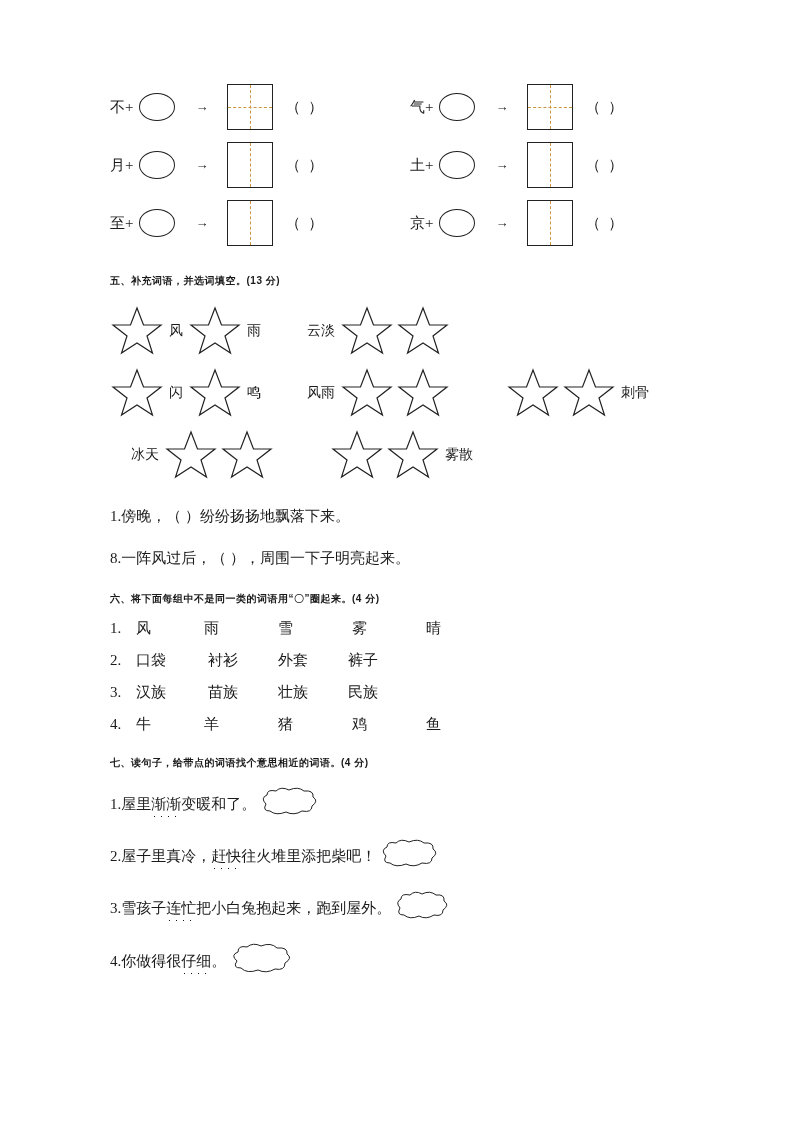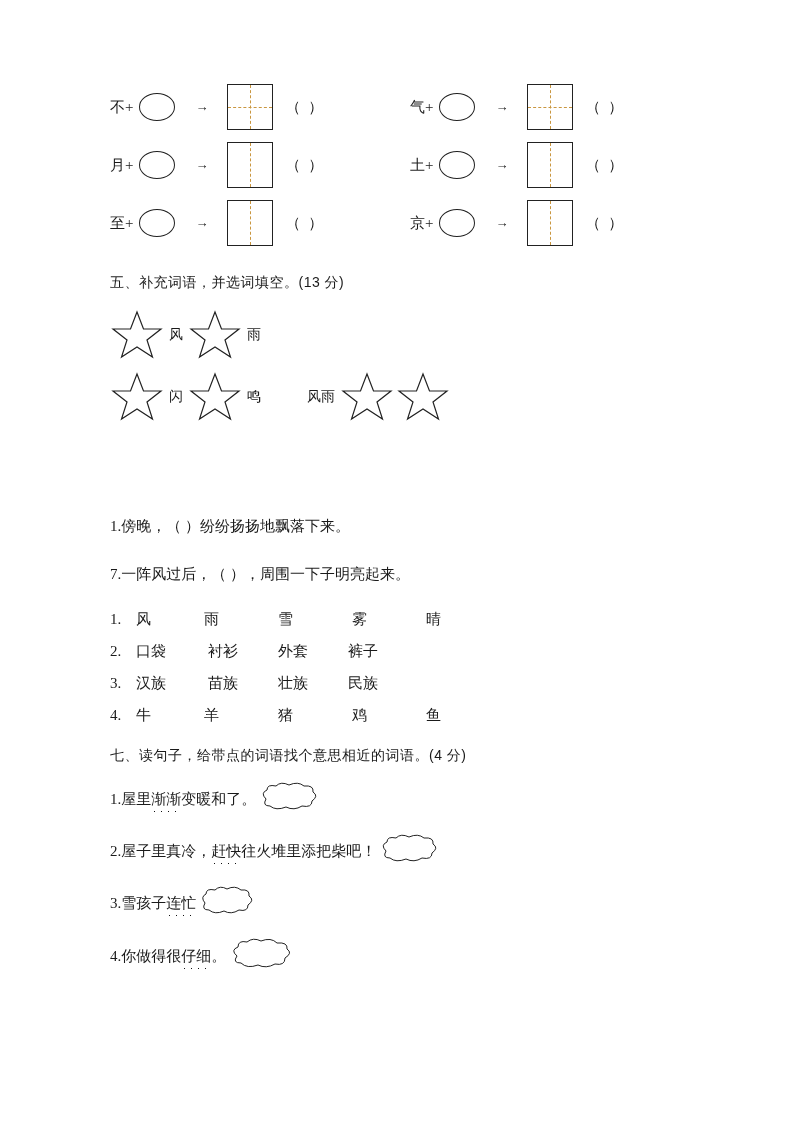--- a/index.html
+++ b/index.html
@@ -90,22 +90,22 @@
   .paren {
     font-size: 15px;
     letter-spacing: 2px;
     white-space: nowrap;
     padding-left: 6px;
   }
 
   
   .heading {
     font-family: "Liberation Sans", sans-serif;
-    font-weight: normal;
-    font-size: 14px;
+    font-weight: bold;
+    font-size: 10px;
     margin: 22px 0 12px 0;
     letter-spacing: 0.5px;
   }
 
   
   .stars-block { margin-top: 6px; }
   .star-row {
     display: flex;
     align-items: center;
     height: 62px;
@@ -127,21 +127,21 @@
     position: relative;
     flex: none;
   }
   .star svg { display: block; }
   .spacer-sm { width: 18px; }
   .spacer-md { width: 40px; }
   .spacer-lg { width: 56px; }
 
   .fill-line {
     font-size: 15px;
-    margin: 24px 0;
+    margin: 18px 0;
     line-height: 1.6;
   }
 
   
   .wordgroup {
     font-size: 15px;
     margin: 13px 0;
     display: flex;
     align-items: baseline;
   }
@@ -258,20 +258,33 @@
           </span>
           <span class="slabel">风</span>
           <span class="star">
             <svg width="54" height="52" viewBox="0 0 54 52">
                 <polygon points="27,3 33.5,20 51,20 37,31 42.5,48 27,38 11.5,48 17,31 3,20 20.5,20" fill="none" stroke="#222" stroke-width="1.2"></polygon>
               </svg>
           </span>
           <span class="slabel">雨</span>
         </div>
         <div class="spacer-md"></div>
+        <div class="sgroup">
+          <span class="slabel">云淡</span>
+          <span class="star">
+            <svg width="54" height="52" viewBox="0 0 54 52">
+                <polygon points="27,3 33.5,20 51,20 37,31 42.5,48 27,38 11.5,48 17,31 3,20 20.5,20" fill="none" stroke="#222" stroke-width="1.2"></polygon>
+              </svg>
+          </span>
+          <span class="star">
+            <svg width="54" height="52" viewBox="0 0 54 52">
+                <polygon points="27,3 33.5,20 51,20 37,31 42.5,48 27,38 11.5,48 17,31 3,20 20.5,20" fill="none" stroke="#222" stroke-width="1.2"></polygon>
+              </svg>
+          </span>
+        </div>
         <div class="spacer-lg"></div>
       </div>
 
       <div class="star-row">
         <div class="sgroup">
           <span class="star">
             <svg width="54" height="52" viewBox="0 0 54 52">
                 <polygon points="27,3 33.5,20 51,20 37,31 42.5,48 27,38 11.5,48 17,31 3,20 20.5,20" fill="none" stroke="#222" stroke-width="1.2"></polygon>
               </svg>
           </span>
@@ -291,31 +304,71 @@
                 <polygon points="27,3 33.5,20 51,20 37,31 42.5,48 27,38 11.5,48 17,31 3,20 20.5,20" fill="none" stroke="#222" stroke-width="1.2"></polygon>
               </svg>
           </span>
           <span class="star">
             <svg width="54" height="52" viewBox="0 0 54 52">
                 <polygon points="27,3 33.5,20 51,20 37,31 42.5,48 27,38 11.5,48 17,31 3,20 20.5,20" fill="none" stroke="#222" stroke-width="1.2"></polygon>
               </svg>
           </span>
         </div>
         <div class="spacer-lg"></div>
+        <div class="sgroup">
+          <span class="star">
+            <svg width="54" height="52" viewBox="0 0 54 52">
+                <polygon points="27,3 33.5,20 51,20 37,31 42.5,48 27,38 11.5,48 17,31 3,20 20.5,20" fill="none" stroke="#222" stroke-width="1.2"></polygon>
+              </svg>
+          </span>
+          <span class="star">
+            <svg width="54" height="52" viewBox="0 0 54 52">
+                <polygon points="27,3 33.5,20 51,20 37,31 42.5,48 27,38 11.5,48 17,31 3,20 20.5,20" fill="none" stroke="#222" stroke-width="1.2"></polygon>
+              </svg>
+          </span>
+          <span class="slabel">刺骨</span>
+        </div>
       </div>
 
       <div class="star-row">
         <div class="spacer-sm"></div>
+        <div class="sgroup">
+          <span class="slabel">冰天</span>
+          <span class="star">
+            <svg width="54" height="52" viewBox="0 0 54 52">
+                <polygon points="27,3 33.5,20 51,20 37,31 42.5,48 27,38 11.5,48 17,31 3,20 20.5,20" fill="none" stroke="#222" stroke-width="1.2"></polygon>
+              </svg>
+          </span>
+          <span class="star">
+            <svg width="54" height="52" viewBox="0 0 54 52">
+                <polygon points="27,3 33.5,20 51,20 37,31 42.5,48 27,38 11.5,48 17,31 3,20 20.5,20" fill="none" stroke="#222" stroke-width="1.2"></polygon>
+              </svg>
+          </span>
+        </div>
         <div class="spacer-lg"></div>
+        <div class="sgroup">
+          <span class="star">
+            <svg width="54" height="52" viewBox="0 0 54 52">
+                <polygon points="27,3 33.5,20 51,20 37,31 42.5,48 27,38 11.5,48 17,31 3,20 20.5,20" fill="none" stroke="#222" stroke-width="1.2"></polygon>
+              </svg>
+          </span>
+          <span class="star">
+            <svg width="54" height="52" viewBox="0 0 54 52">
+                <polygon points="27,3 33.5,20 51,20 37,31 42.5,48 27,38 11.5,48 17,31 3,20 20.5,20" fill="none" stroke="#222" stroke-width="1.2"></polygon>
+              </svg>
+          </span>
+          <span class="slabel">雾散</span>
+        </div>
       </div>
     </div>
 
     <div class="fill-line">1.傍晚，（                    ）纷纷扬扬地飘落下来。</div>
-    <div class="fill-line">7.一阵风过后，（                    ），周围一下子明亮起来。</div>
-
+    <div class="fill-line">8.一阵风过后，（                    ），周围一下子明亮起来。</div>
+
+    <div class="heading">六、将下面每组中不是同一类的词语用“〇”圈起来。(4 分)</div>
 
     <div class="wordgroup">
       <span class="wg-num">1.</span>
       <span class="wg-items">
         <span class="wg-item" style="width:68px">风</span>
         <span class="wg-item" style="width:74px">雨</span>
         <span class="wg-item" style="width:74px">雪</span>
         <span class="wg-item" style="width:74px">雾</span>
         <span class="wg-item">晴</span>
       </span>
@@ -372,20 +425,21 @@
         <svg width="62" height="30" viewBox="0 0 62 30">
             <path d="M8,18 Q2,12 9,9 Q9,3 18,5 Q23,0 31,4 Q40,0 46,5 Q56,4 55,11 Q61,15 54,20 Q54,27 44,25 Q36,30 28,26 Q18,30 12,25 Q4,25 8,18 Z" fill="none" stroke="#222" stroke-width="1"></path>
           </svg>
       </span>
     </div>
 
     <div class="sentence">
       <span>3.</span>
       <span>雪孩子</span>
       <span class="dotted">连忙</span>
+      <span>把小白兔抱起来，跑到屋外。</span>
       <span class="cloud">
         <svg width="58" height="30" viewBox="0 0 58 30">
             <path d="M7,18 Q2,12 8,9 Q8,3 17,5 Q22,0 29,4 Q37,0 43,5 Q52,4 51,11 Q57,15 50,20 Q50,27 41,25 Q33,30 26,26 Q17,30 11,25 Q3,25 7,18 Z" fill="none" stroke="#222" stroke-width="1"></path>
           </svg>
       </span>
     </div>
 
     <div class="sentence">
       <span>4.</span>
       <span>你做得很</span>

